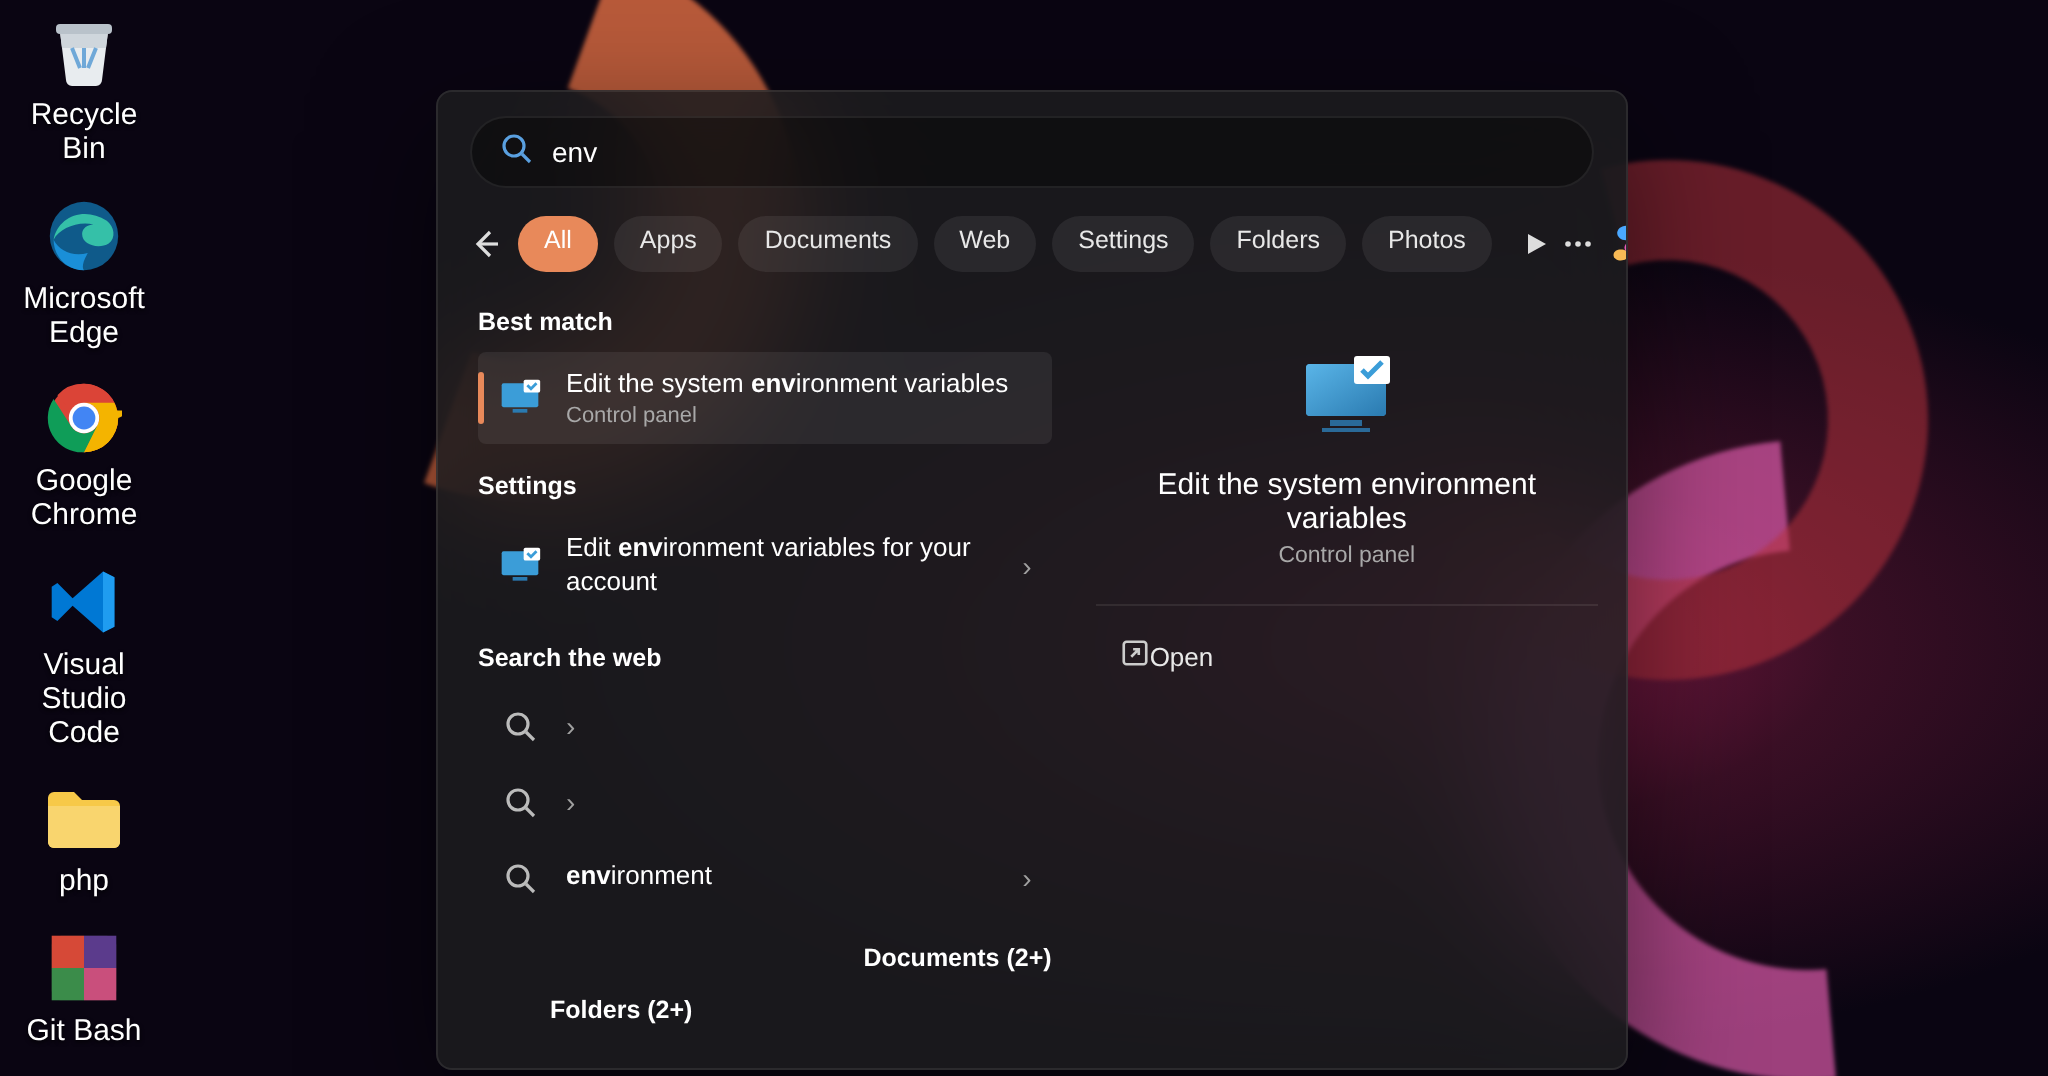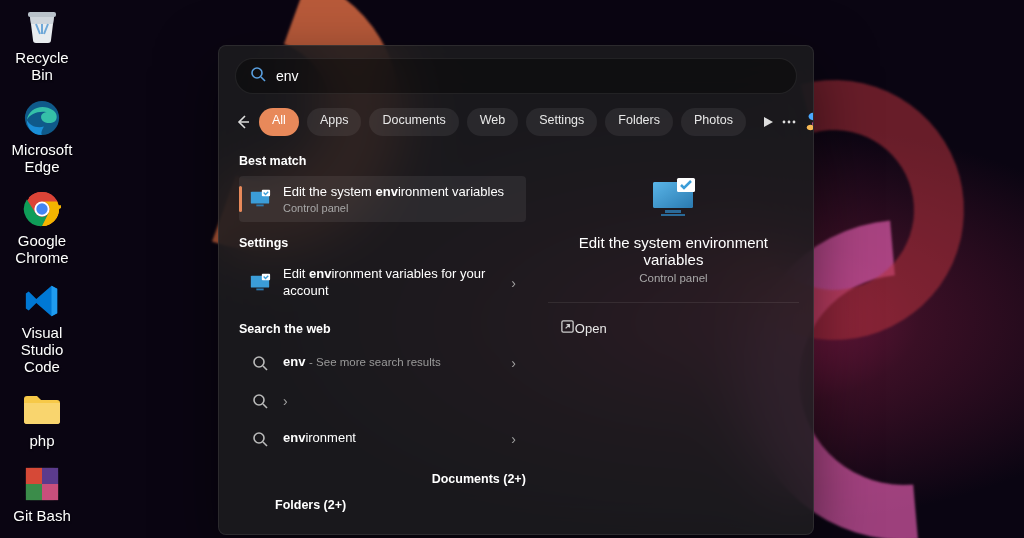--- a/index.html
+++ b/index.html
@@ -238,23 +238,20 @@
 
       <div class="section-header" style="margin-top:14px;">Search the web</div>
 
       <div class="result-item">
         <div class="result-icon">
             <svg width="16" height="16" viewBox="0 0 16 16">
               <circle cx="7" cy="7" r="5" stroke="#bbb" stroke-width="1.6" fill="none"></circle>
               <line x1="11" y1="11" x2="15" y2="15" stroke="#bbb" stroke-width="1.6"></line>
             </svg>
           </div>
-        <div class="result-body">
-            <div class="result-title"><b>env</b> <span class="result-suffix">- <span>See more search results</span></span></div>
-          </div>
         <div class="result-chevron">›</div>
       </div>
 
       <div class="result-item">
         <div class="result-icon">
             <svg width="16" height="16" viewBox="0 0 16 16">
               <circle cx="7" cy="7" r="5" stroke="#bbb" stroke-width="1.6" fill="none"></circle>
               <line x1="11" y1="11" x2="15" y2="15" stroke="#bbb" stroke-width="1.6"></line>
             </svg>
           </div>

